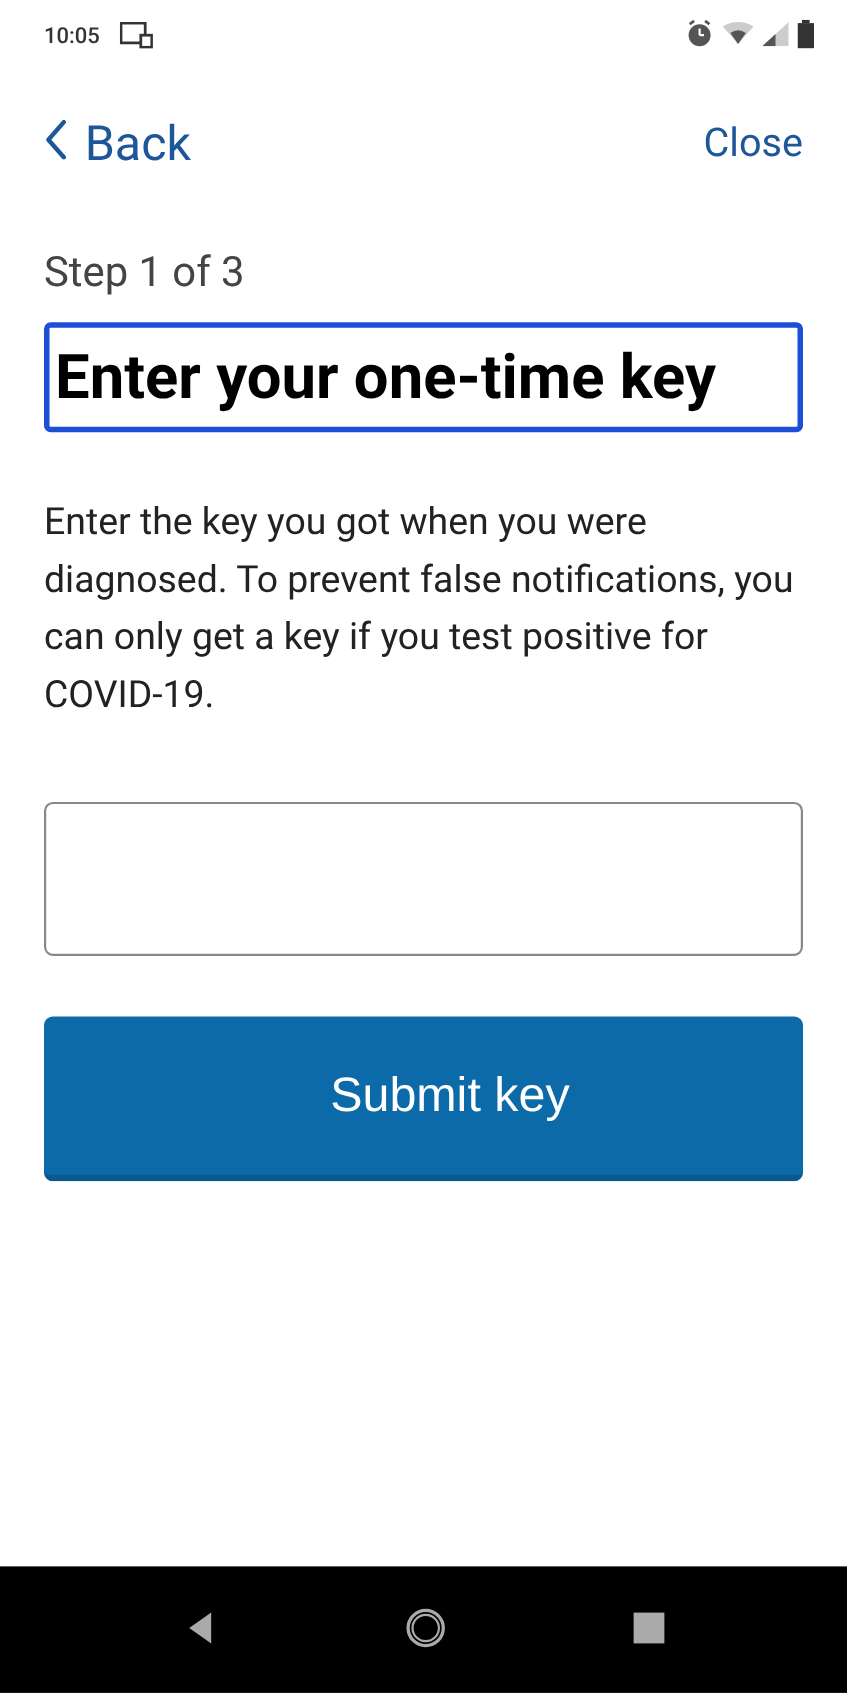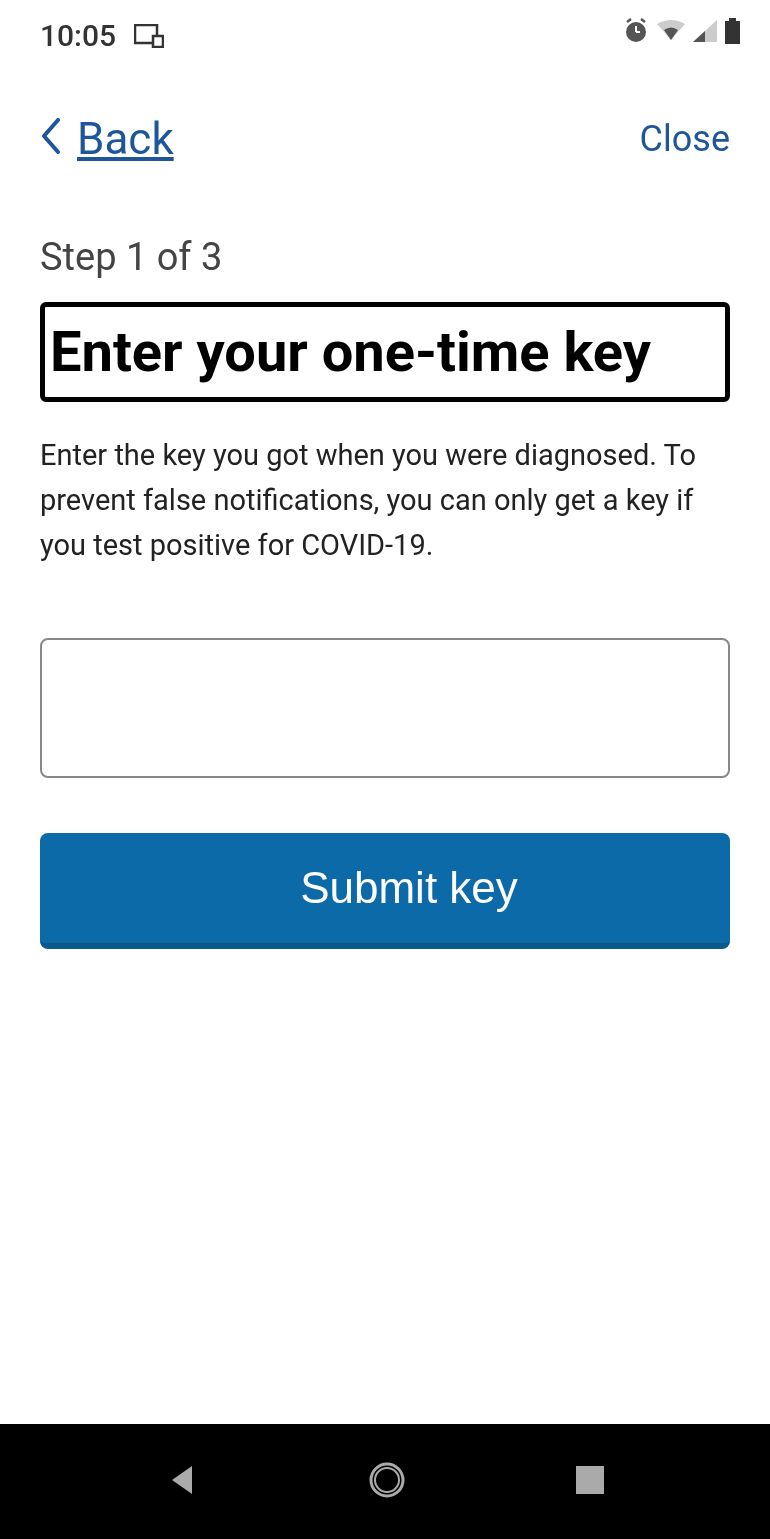--- a/index.html
+++ b/index.html
@@ -13,23 +13,23 @@
       height: 1539px;
       font-family: -apple-system, BlinkMacSystemFont, "Segoe UI", Roboto, Helvetica, Arial, sans-serif;
       background: #ffffff;
       position: relative;
       overflow: hidden;
     }
     
     .status-bar {
       display: flex;
       justify-content: space-between;
-      align-items: flex-start;
+      align-items: flex-end;
       padding: 18px 30px 10px 40px;
-      font-size: 30px;
+      font-size: 20px;
       font-weight: 500;
       color: #333;
     }
     
     .status-left {
       display: flex;
       align-items: center;
       gap: 18px;
     }
     
@@ -53,75 +53,74 @@
     }
     
     .back-link {
       display: flex;
       align-items: center;
       gap: 15px;
       color: #1e5799;
       font-size: 44px;
       font-weight: 400;
       cursor: pointer;
-      text-decoration: underline;
     }
     
     .close-link {
       color: #1e5799;
       font-size: 36px;
       font-weight: 400;
       cursor: pointer;
     }
     
     .content {
       padding: 30px 40px;
     }
     
     .step-text {
       font-size: 38px;
       color: #444;
       margin-bottom: 23px;
     }
     
     .heading-box {
-      border: 5px solid #000000;
+      border: 5px solid #1d4ed8;
       border-radius: 6px;
       padding: 10px 5px;
-      margin-bottom: 31px;
+      margin-bottom: 55px;
     }
     
     .heading {
       font-size: 56px;
       font-weight: 700;
       color: #000;
       line-height: 1.25;
     }
     
     .body-text {
-      font-size: 29px;
+      font-size: 34px;
       color: #222;
       line-height: 1.55;
       margin-bottom: 70px;
     }
     
     .key-input {
       width: 100%;
       height: 140px;
       border: 2px solid #888;
       border-radius: 8px;
       font-size: 36px;
       padding: 0 20px;
       margin-bottom: 55px;
       background: #fff;
     }
     
     .submit-btn {
       width: 100%;
-      height: 116px;
+      height: 150px;
       background: #0b6aa7;
       border: none;
       border-bottom: 6px solid #0a5a8e;
       border-radius: 8px;
       color: #fff;
       font-size: 44px;
       font-weight: 400;
       cursor: pointer;
       padding-left: 48px;
     }

